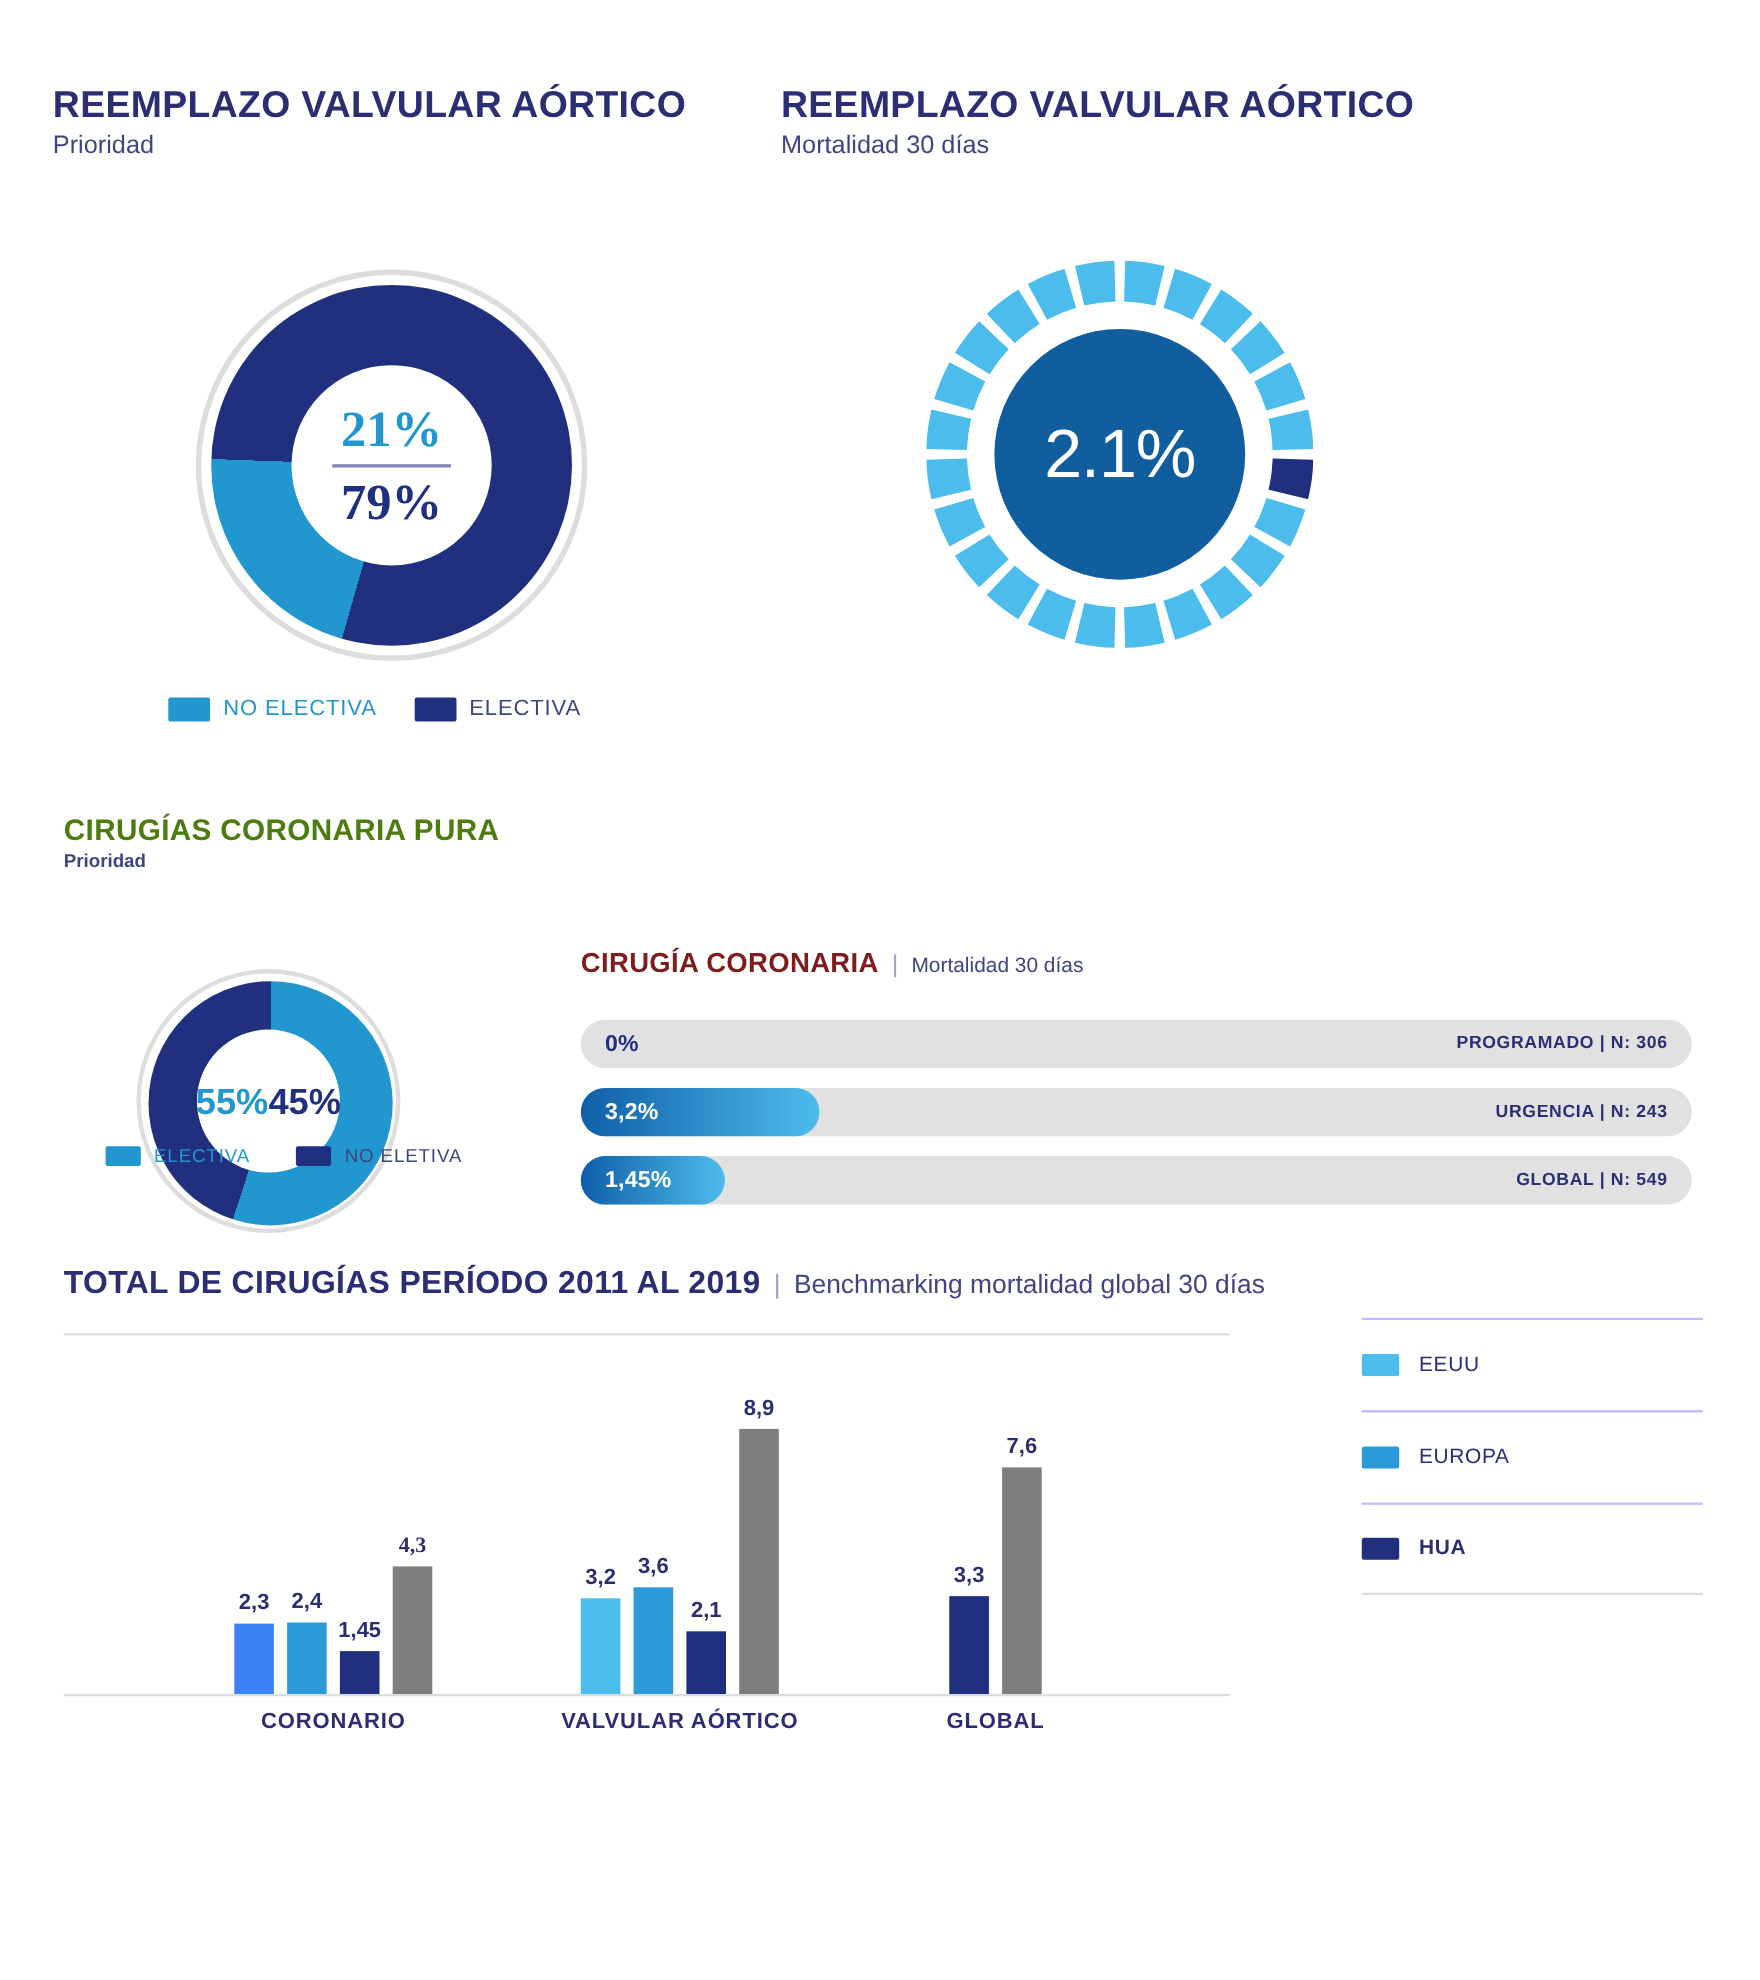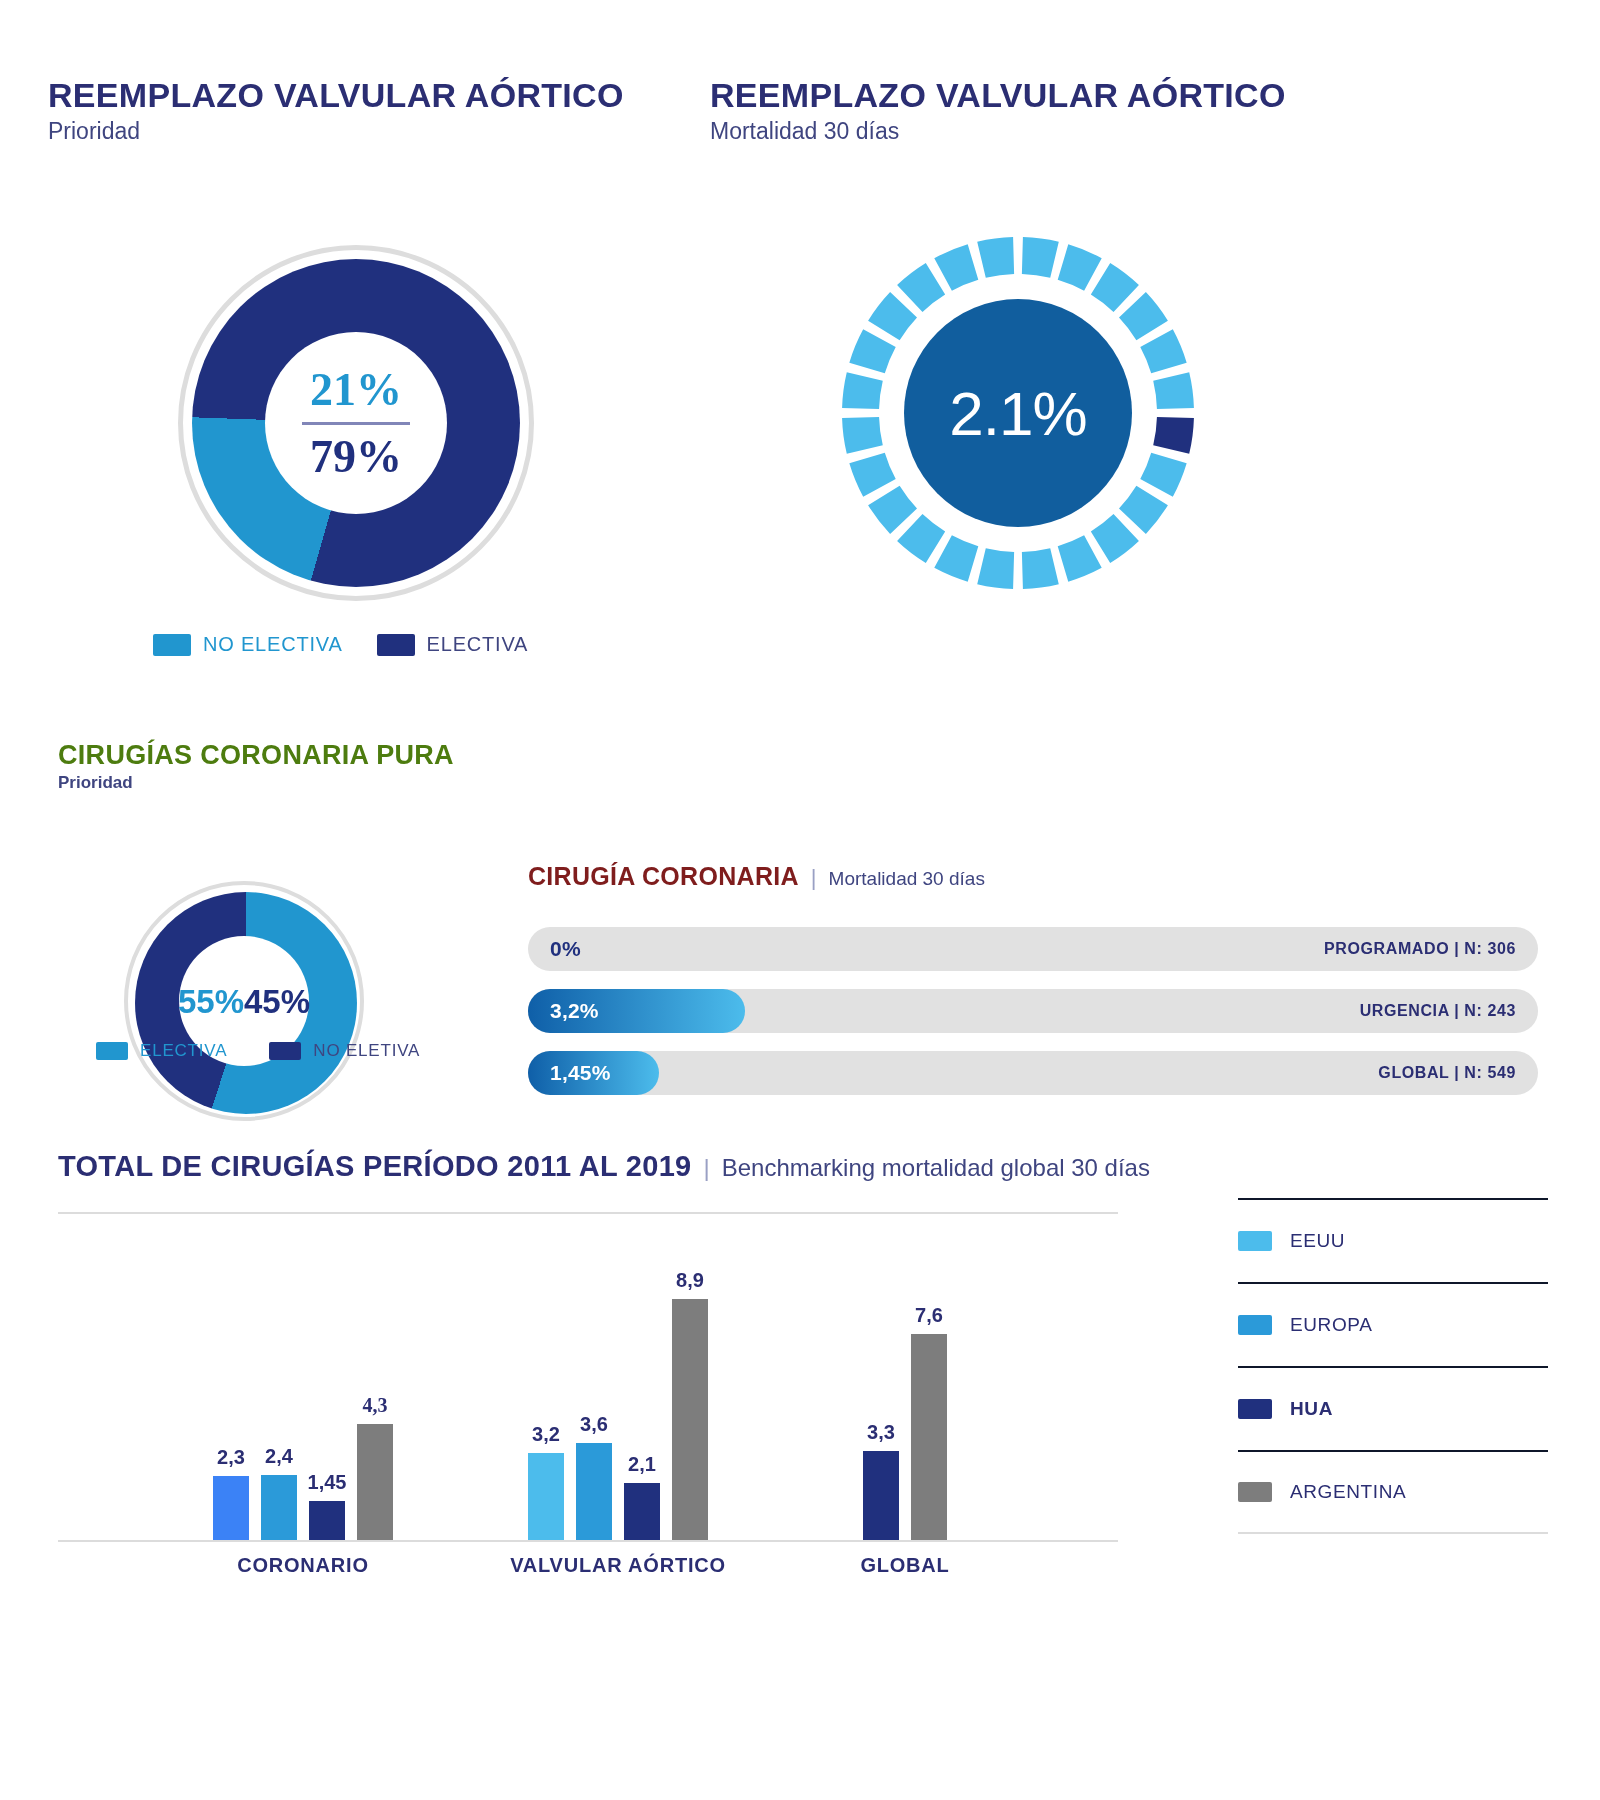--- a/index.html
+++ b/index.html
@@ -144,21 +144,21 @@
     top: 100%; margin-top: 14px;
     font-size: 20px; font-weight: bold; color: #2b2e73; letter-spacing: .8px;
     white-space: nowrap;
   }
 
   #bchart-legend {
     position: absolute; left: 1180px; top: 48px; width: 310px;
   }
   .lgrow {
     display: flex; align-items: center; gap: 18px;
-    height: 84px; border-top: 2px solid #0f172a;
+    height: 84px; border-top: 2px solid #c4b5fd;
   }
   .lgrow:last-child { border-bottom: 2px solid #dcdcdc; }
   .lgchip { width: 34px; height: 20px; border-radius: 2px; flex: 0 0 auto; }
   .lgname { font-size: 19px; color: #2b2e73; letter-spacing: .6px; }
   .lgname.bold { font-weight: bold; }
 </style>
 </head>
 <body>
 
 <div class="page">
@@ -339,20 +339,16 @@
           <span class="lgname">EEUU</span>
         </div>
         <div class="lgrow">
           <span class="lgchip" style="background: rgb(43, 154, 217);"></span>
           <span class="lgname">EUROPA</span>
         </div>
         <div class="lgrow">
           <span class="lgchip" style="background: rgb(32, 48, 126);"></span>
           <span class="lgname bold">HUA</span>
         </div>
-        <div class="lgrow">
-          <span class="lgchip" style="background: rgb(125, 125, 125);"></span>
-          <span class="lgname">ARGENTINA</span>
-        </div>
       </div>
   </section>
 
 </div>
 
 </body></html>

